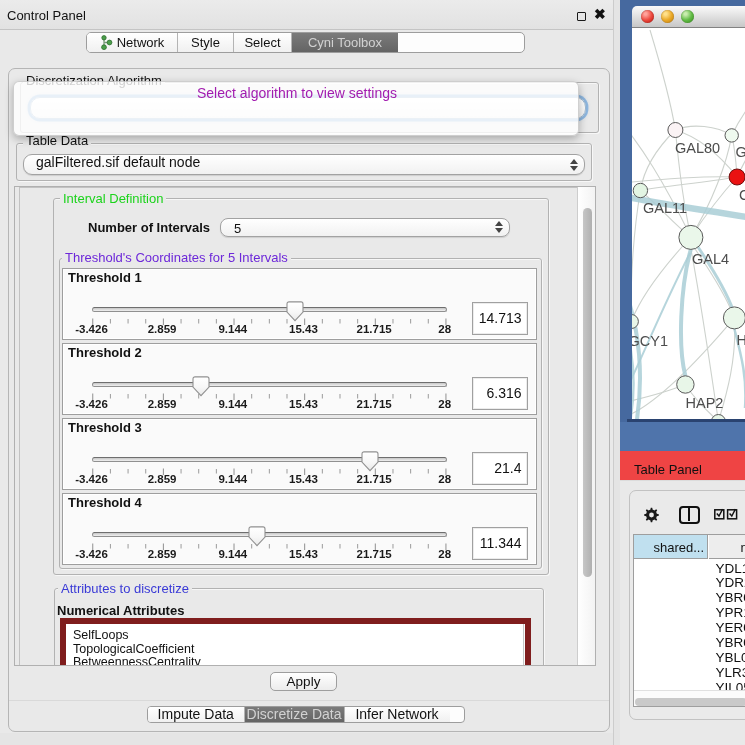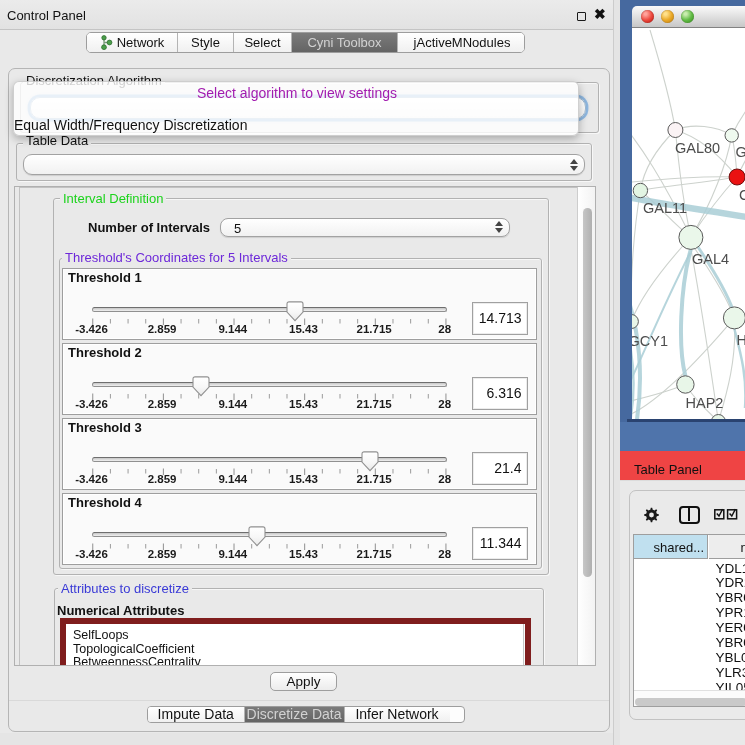--- a/index.html
+++ b/index.html
@@ -47,32 +47,32 @@
     <svg width="13" height="15" viewBox="0 0 13 15" style="margin-right:4px;">
       <line x1="4" y1="3" x2="4" y2="12" stroke="#7a9a7a" stroke-width="1.3"></line>
       <line x1="4" y1="7.5" x2="9" y2="7.5" stroke="#7a9a7a" stroke-width="1.3"></line>
       <circle cx="4" cy="2.8" r="2.2" fill="#4b9e4b" stroke="#2e6e2e" stroke-width="0.8"></circle>
       <circle cx="9.5" cy="7.5" r="2.4" fill="#4b9e4b" stroke="#2e6e2e" stroke-width="0.8"></circle>
       <circle cx="4" cy="12.2" r="2.4" fill="#4b9e4b" stroke="#2e6e2e" stroke-width="0.8"></circle>
     </svg>Network</div>
   <div style="width:56px;">Style</div>
   <div style="width:58px;">Select</div>
   <div class="dark" style="width:106px;">Cyni Toolbox</div>
-  <div style="width:128px;">jActiveMNodules</div>
 </div>
 
 <div class="abs" style="left:8px;top:68px;width:602px;height:664px;border:1px solid #b5b5b5;border-radius:7px;background:#e9e9e9;"></div>
 
 <div class="grp" style="left:20px;top:82px;width:579px;height:51px;"></div>
 <div class="glab" style="left:23px;top:73.5px;">Discretization Algorithm</div>
 <div class="abs" style="left:30px;top:97px;width:556px;height:22px;border-radius:10px;background:linear-gradient(#ffffff,#f0f0f0);border:1px solid #9db8d2;box-shadow:0 0 0 2.4px rgba(95,155,215,.62),0 0 4px 1px rgba(95,155,215,.3);"></div>
 
 <div class="grp" style="left:16px;top:143px;width:576px;height:38px;"></div>
 <div class="glab" style="left:23px;top:133.5px;">Table Data</div>
 <div class="combo" style="left:23px;top:154px;width:562px;height:21px;">
+  <div class="abs" style="left:12px;top:-1.5px;font-size:14px;">galFiltered.sif default node</div>
   <div class="ar" style="top:4px;">
       <div class="tri-u"></div>
       <div class="tri-d"></div>
     </div>
 </div>
 
 <div class="abs" id="scrollpane" style="left:14px;top:186px;width:582px;height:480px;border:1px solid #b0b0b0;overflow:hidden;">
   <div class="abs" style="left:4px;top:0;width:559px;height:480px;border:1px solid #c2c2c2;"></div>
 
   <div class="abs" style="left:562px;top:0;width:19px;height:480px;background:linear-gradient(90deg,#ffffff,#f2f2f2);border-left:1px solid #cdcdcd;"></div>
@@ -384,14 +384,13 @@
     <div class="abs" style="left:31.5px;top:5px;">name</div>
   </div>
   <div class="abs" style="left:82px;top:26.5px;line-height:14.9px;font-size:13.5px;">YDL194W<br>YDR277C<br>YBR043C<br>YPR145W<br>YER054C<br>YBR045C<br>YBL079W<br>YLR345W<br>YIL052C</div>
   <div class="abs" style="left:0;top:155px;width:113px;height:18px;background:#fbfbfb;border-top:1px solid #e0e0e0;">
     <div class="abs" style="left:1.5px;top:7px;width:111.5px;height:8px;border-radius:4px;background:#c9c9c9;"></div>
   </div>
 </div>
 
 <div class="abs" style="left:13px;top:80.5px;width:566px;height:55.5px;border-radius:6px;background:rgba(255,255,255,0.8);border:1px solid rgba(150,150,150,0.45);box-shadow:0 3px 8px rgba(0,0,0,0.28);">
   <div class="abs" style="left:0;top:3px;width:566px;text-align:center;color:#a21caf;font-size:14px;">Select algorithm to view settings</div>
-  <div class="abs" style="left:0px;top:35px;font-size:14px;">Equal Width/Frequency Discretization</div>
 </div>
 
 </body></html>

